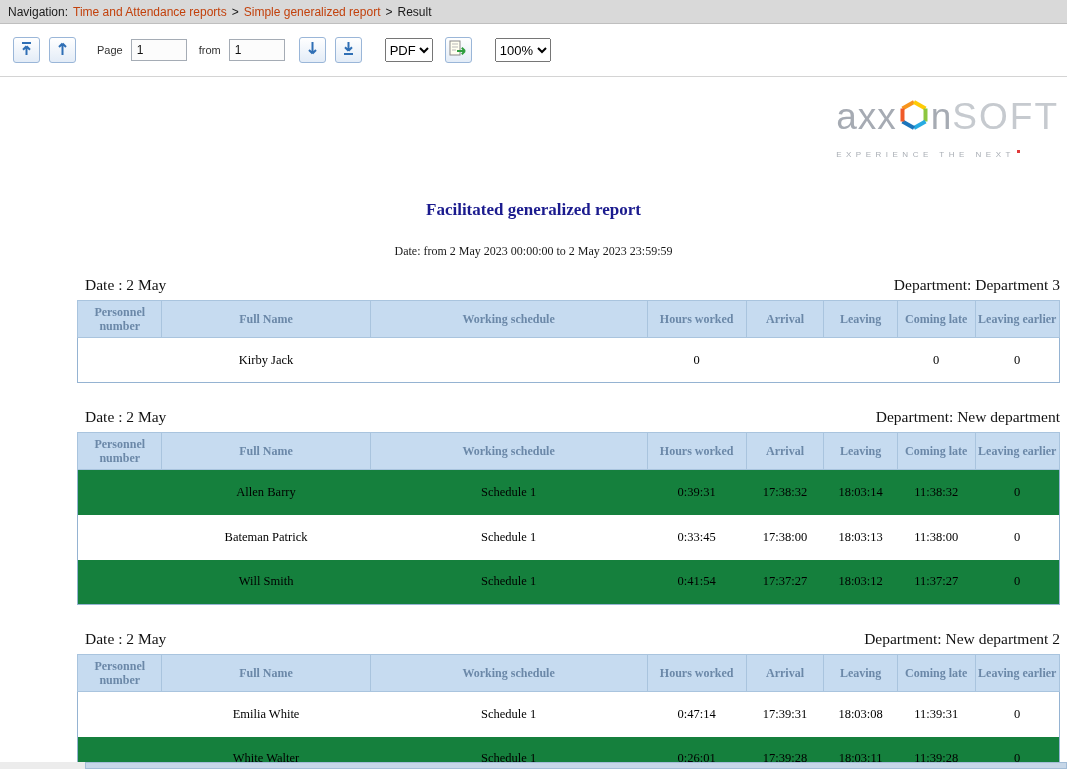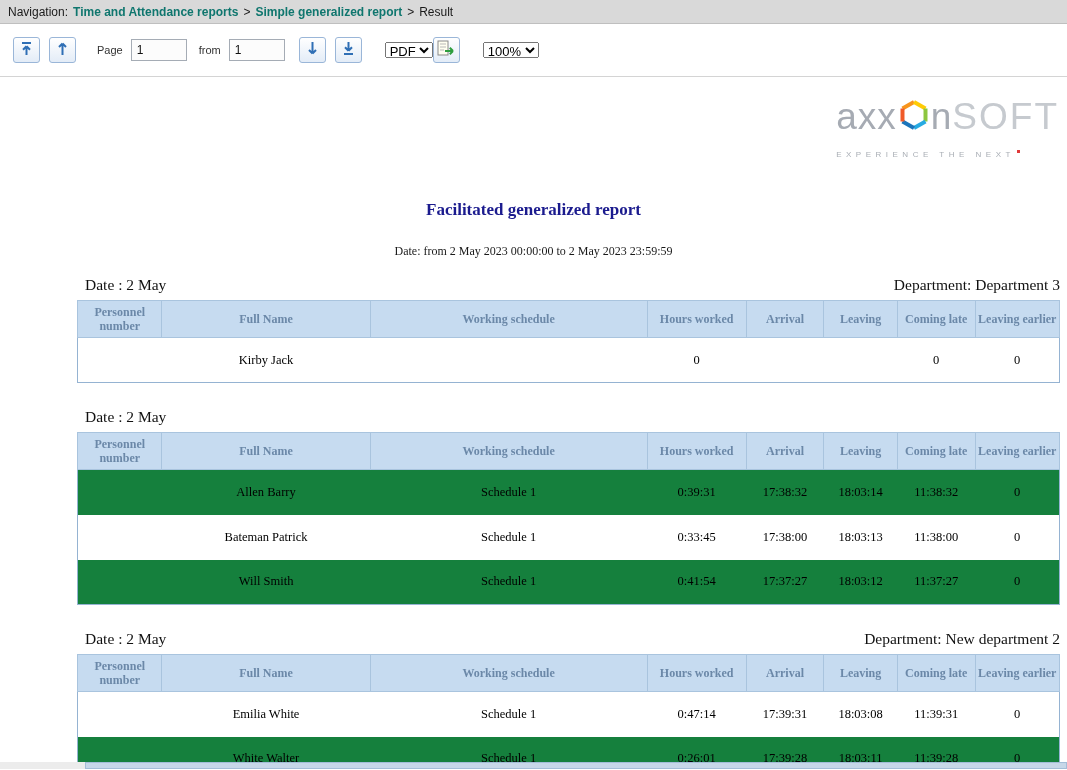--- a/index.html
+++ b/index.html
@@ -3,32 +3,32 @@
 <meta charset="utf-8">
 <style>
   * { box-sizing: border-box; margin: 0; padding: 0; }
   html, body { width: 1067px; height: 770px; overflow: hidden; background: #fff;
     font-family: "Liberation Sans", sans-serif; }
 
   
   .nav-bar { height: 24px; background: #d9d9d9; border-bottom: 1px solid #bfbfbf;
     display: flex; align-items: center; padding-left: 8px; font-size: 12px; color: #1a1a1a; }
   .nav-bar span { margin-right: 5px; white-space: nowrap; }
-  .nav-link { color: #0f766e; font-weight: bold; cursor: pointer; }
+  .nav-link { color: #c2410c; font-weight: normal; cursor: pointer; }
 
   
   .toolbar { height: 53px; background: #ffffff; border-bottom: 1px solid #d4d4d4;
     display: flex; align-items: center; padding-left: 13px; }
   .tb-btn { width: 27px; height: 26px; border: 1px solid #9ab6d8; border-radius: 3px;
     background: linear-gradient(#ffffff, #e3ecf7); display: flex; align-items: center;
     justify-content: center; cursor: pointer; margin-right: 9px; }
   .tb-label { font-size: 11px; color: #333; margin: 0 8px 0 12px; }
   .tb-input { width: 56px; height: 22px; border: 1px solid #a5acb5; background: #fcfcfc;
     font-size: 12px; padding: 0 5px; color: #111; }
-  .tb-select { height: 16px; font-size: 13px; }
+  .tb-select { height: 24px; font-size: 13px; margin-right: 12px; }
   .sp-l { margin-left: 14px; }
 
   
   .report-area { position: relative; height: 692px; overflow: hidden;
     font-family: "Liberation Serif", serif; }
 
   
   .logo { position: absolute; top: 20px; right: 8px; text-align: left; }
   .logo-row { display: flex; align-items: center; justify-content: flex-end; }
   .logo-txt { font-size: 37px; color: #a6abb3; letter-spacing: 1px; line-height: 34px;
@@ -192,20 +192,21 @@
               <td></td>
               <td>0</td>
               <td>0</td>
             </tr>
           </tbody>
         </table>
       </div>
       <div class="section">
         <div class="section-head">
           <span>Date : 2 May</span>
+          <span>Department: New department</span>
         </div>
         <table class="report-table">
           <colgroup>
             <col style="width: 8.6%;">
             <col style="width: 21.2%;">
             <col style="width: 28.2%;">
             <col style="width: 10.1%;">
             <col style="width: 7.9%;">
             <col style="width: 7.5%;">
             <col style="width: 7.9%;">

